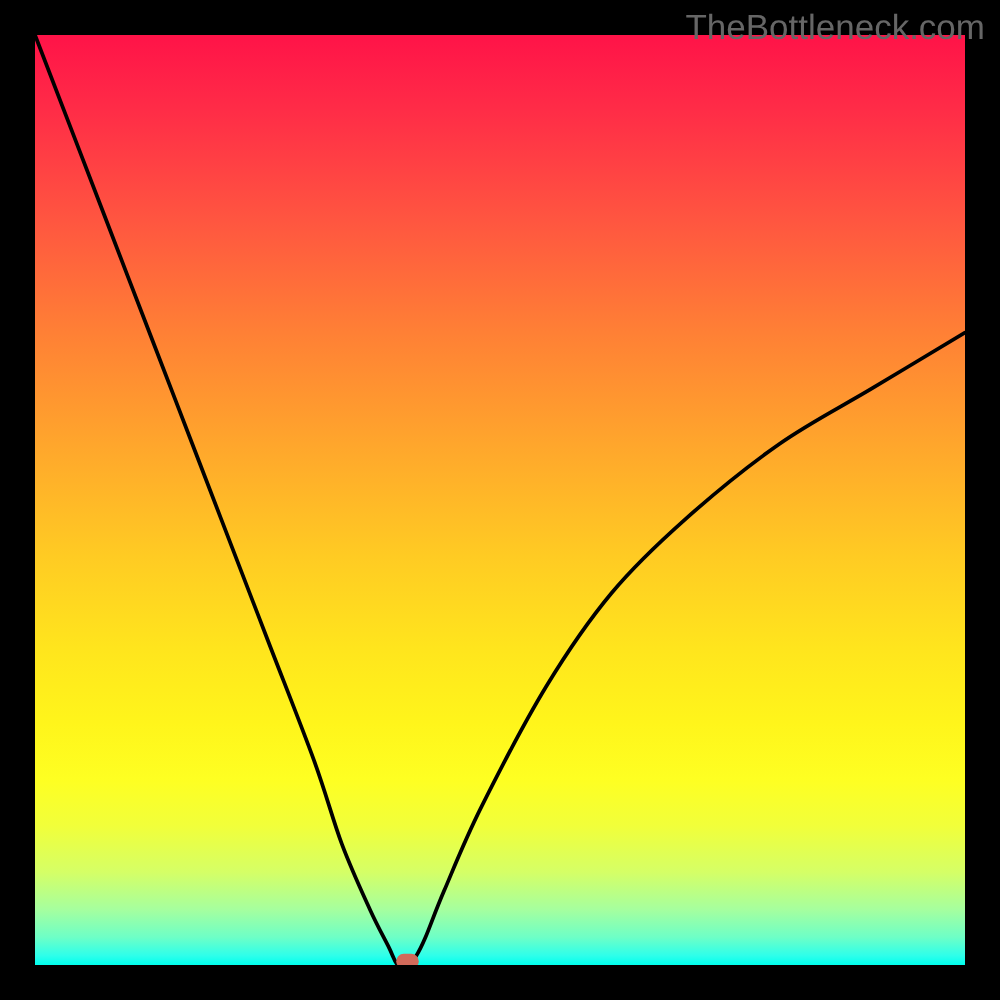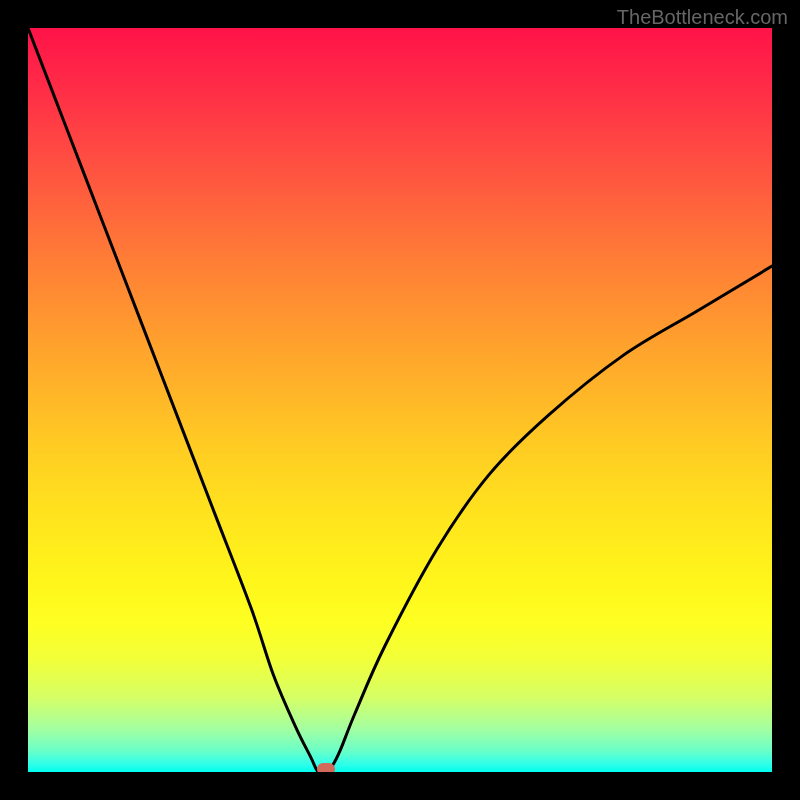--- a/index.html
+++ b/index.html
@@ -10,21 +10,21 @@
     background: #000;
     font-family: Arial, sans-serif;
     position: relative;
     overflow: hidden;
   }
   .watermark {
     position: absolute;
     top: 6px;
     right: 12px;
     color: #666;
-    font-size: 20px;
+    font-size: 28px;
     font-weight: 500;
     z-index: 10;
   }
   .plot-container {
     position: absolute;
     left: 28px;
     top: 28px;
     width: 744px;
     height: 744px;
     overflow: hidden;

